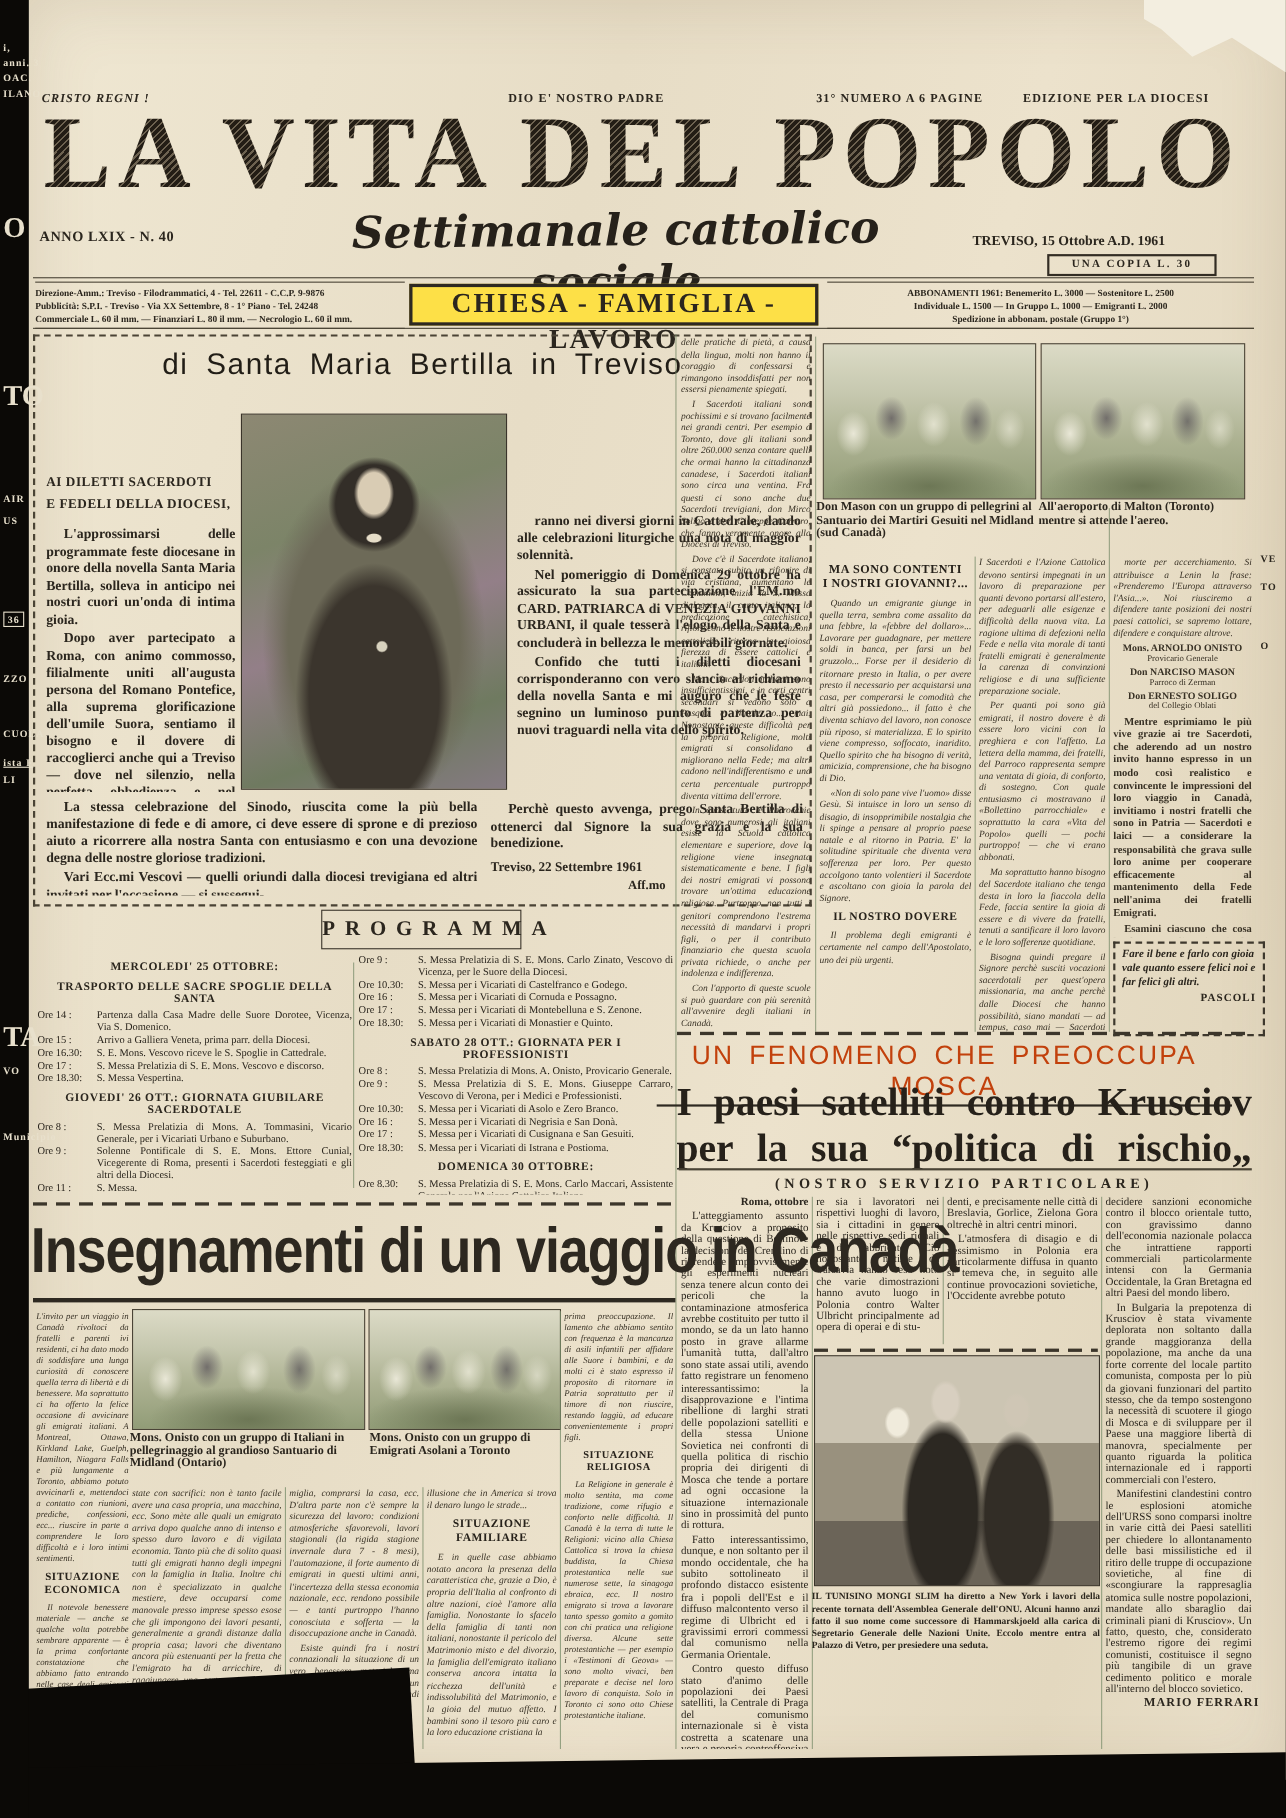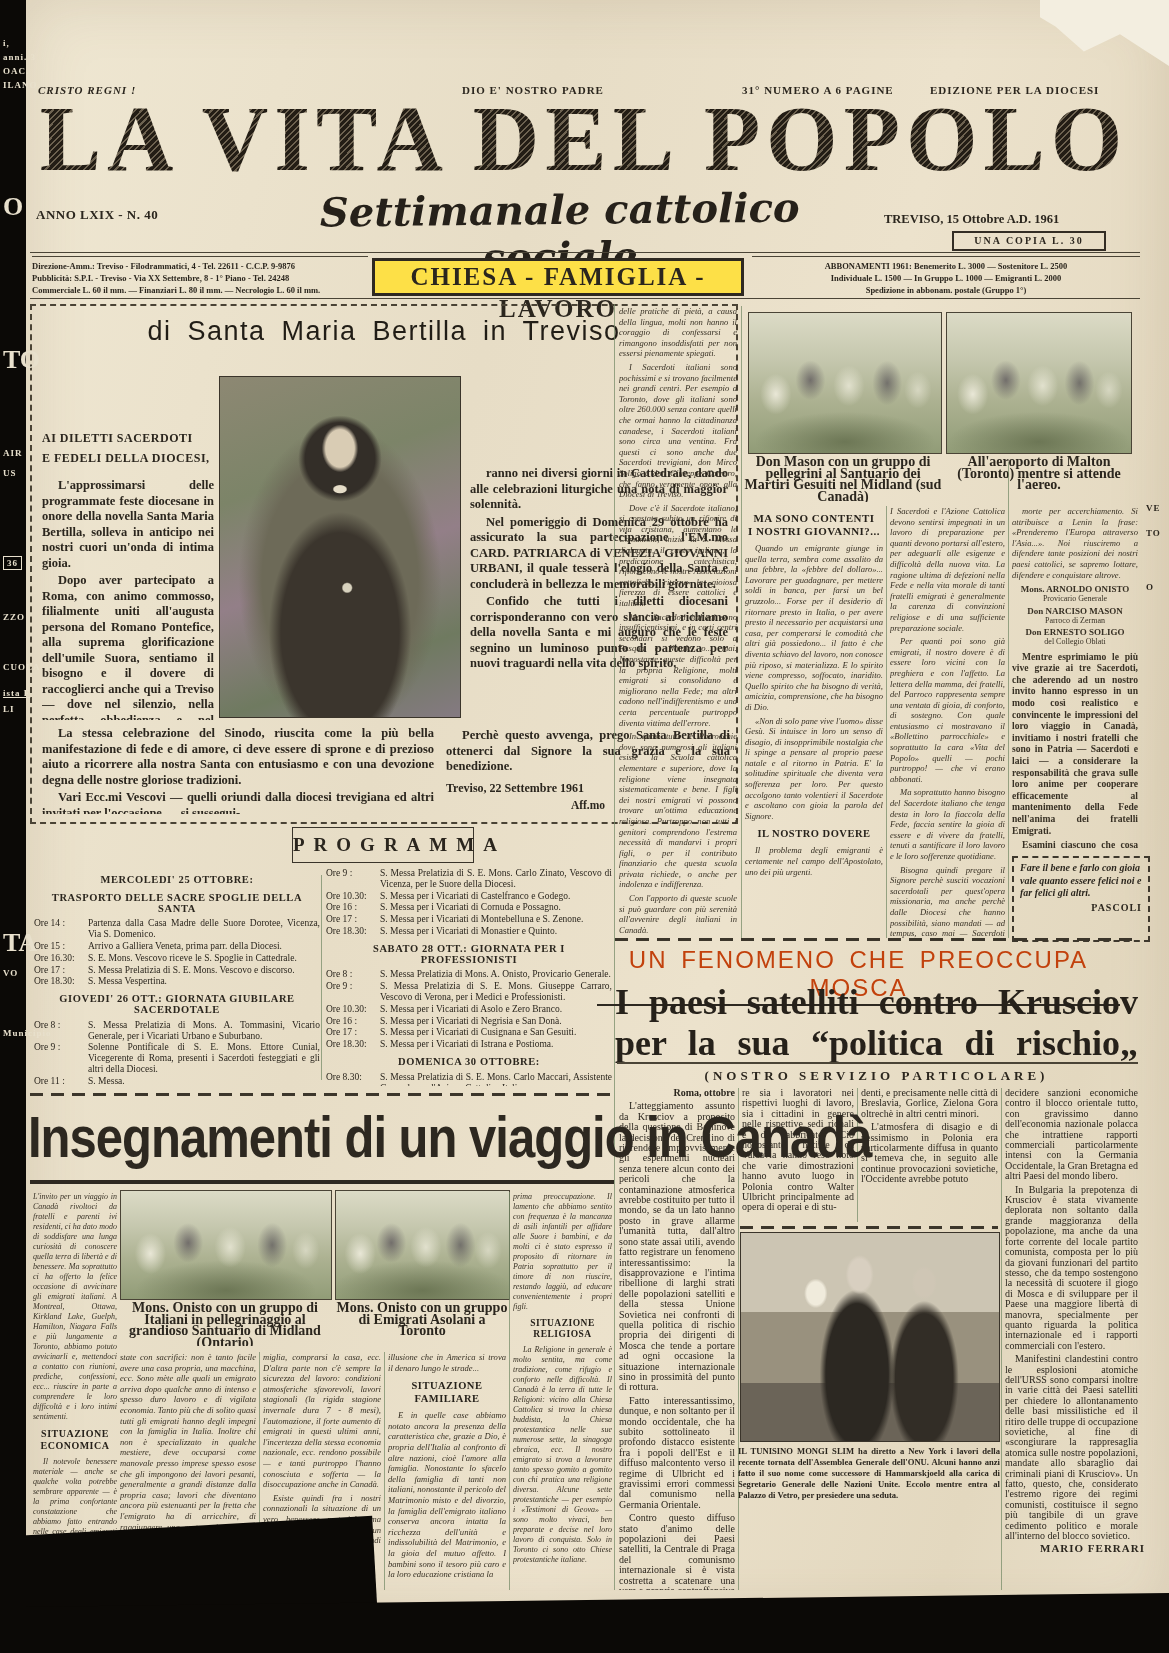--- a/index.html
+++ b/index.html
@@ -75,21 +75,21 @@
   .stime{white-space:nowrap;}
   .stext{text-align:justify;}
   
   .ncol{position:absolute;overflow:hidden;text-align:justify;overflow-wrap:break-word;}
   .ncol p{margin:0 0 3px 0;text-indent:10px;}
   .ital{font-style:italic;font-size:8.6px;line-height:10.6px;color:#383125;}
   .roman{font-size:10px;line-height:10.4px;}
   .colhead{font-weight:bold;font-style:normal;text-align:center;font-size:11px;line-height:13px;
            letter-spacing:.5px;margin:6px 0 5px 0;color:#27221b;}
   .colhead.sm{font-size:10.5px;}
-  .caption{position:absolute;text-align:center;font-size:14px;font-weight:bold;line-height:11.5px;overflow:hidden;}
+  .caption{position:absolute;text-align:left;font-size:11px;font-weight:bold;line-height:11.5px;overflow:hidden;}
   .ph-group{position:absolute;border:1px solid #4a4436;
      background:
        radial-gradient(ellipse 26px 34px at 14% 58%,rgba(243,240,226,.85),rgba(243,240,226,0) 60%),
        radial-gradient(ellipse 24px 32px at 32% 48%,rgba(56,46,64,.55),rgba(56,46,64,0) 62%),
        radial-gradient(ellipse 26px 34px at 52% 52%,rgba(240,238,222,.75),rgba(240,238,222,0) 60%),
        radial-gradient(ellipse 24px 36px at 72% 50%,rgba(48,40,58,.5),rgba(48,40,58,0) 62%),
        radial-gradient(ellipse 22px 30px at 88% 55%,rgba(238,236,220,.6),rgba(238,236,220,0) 62%),
        radial-gradient(ellipse 120px 40px at 50% 92%,rgba(86,96,64,.65),rgba(86,96,64,0) 75%),
        linear-gradient(180deg,#dcdbc6 0%,#c6c8af 32%,#adb292 62%,#919c77 100%);}
   .ph-slim{position:absolute;border:1px solid #3a342a;

